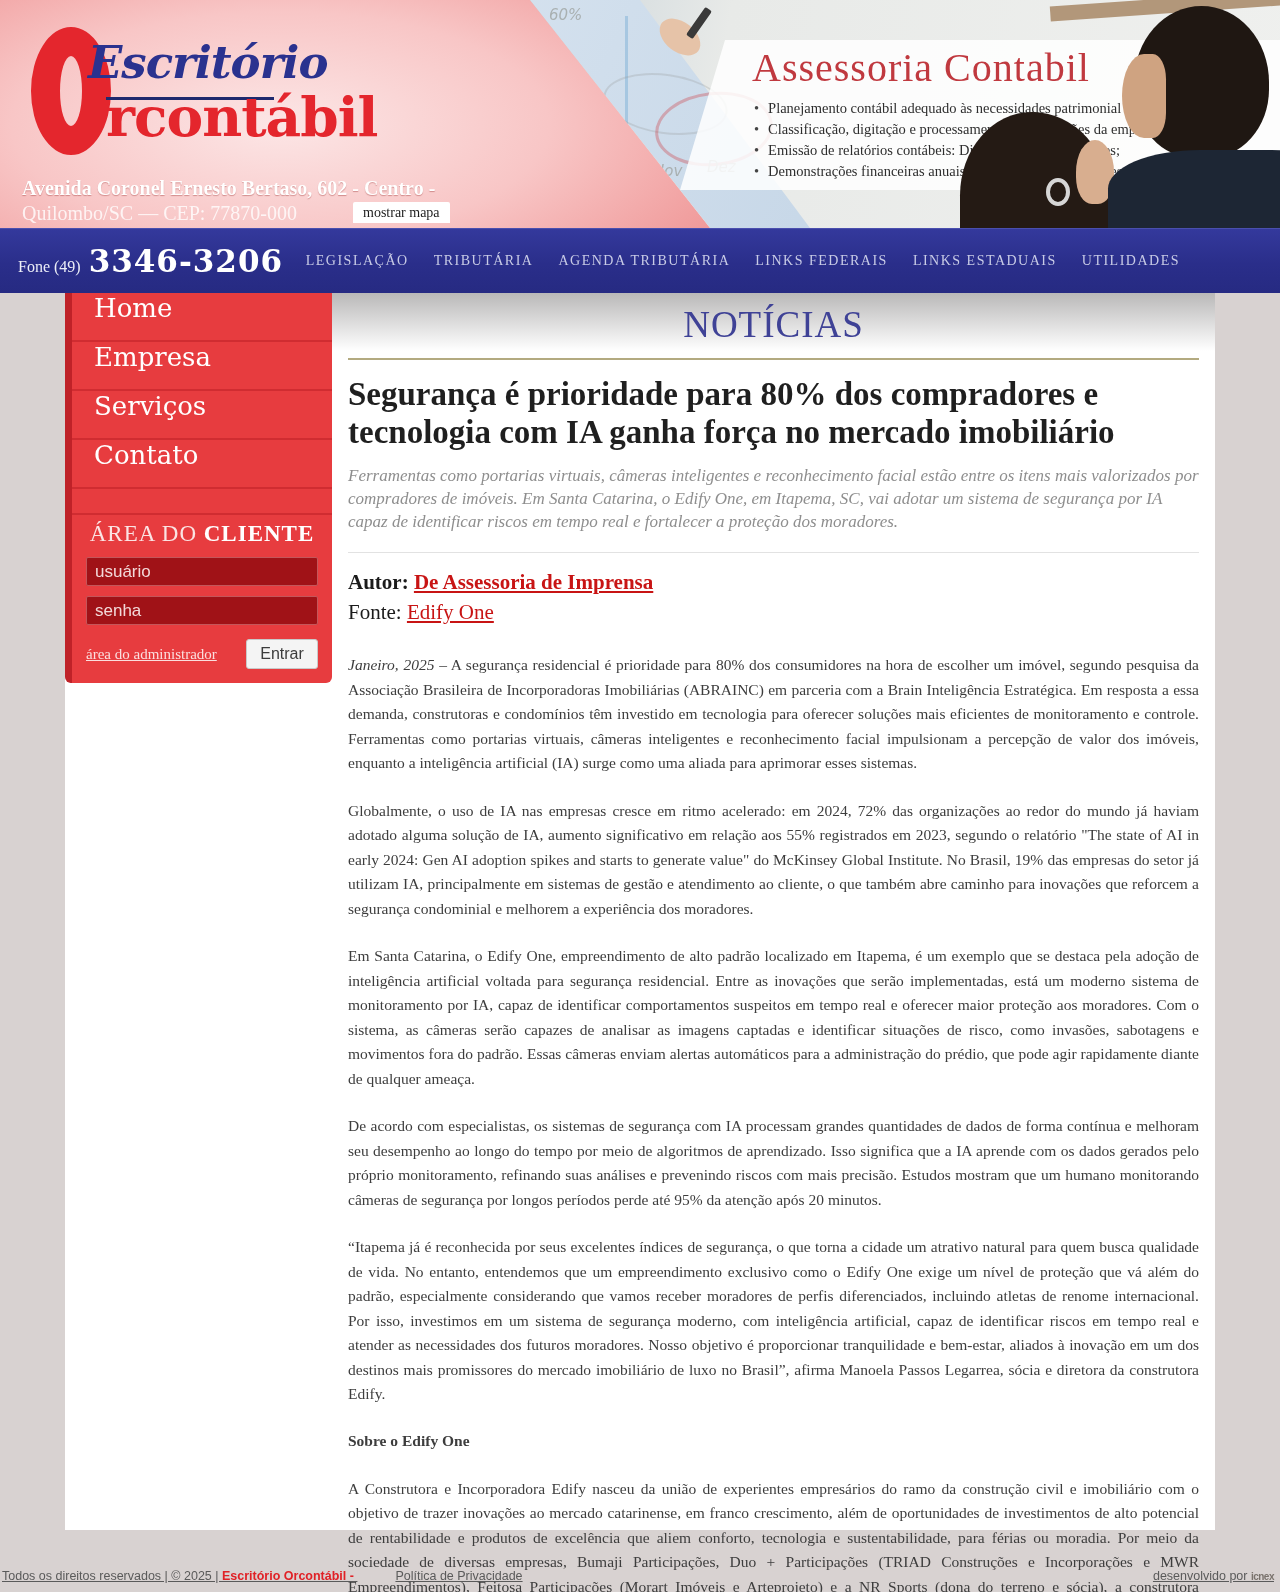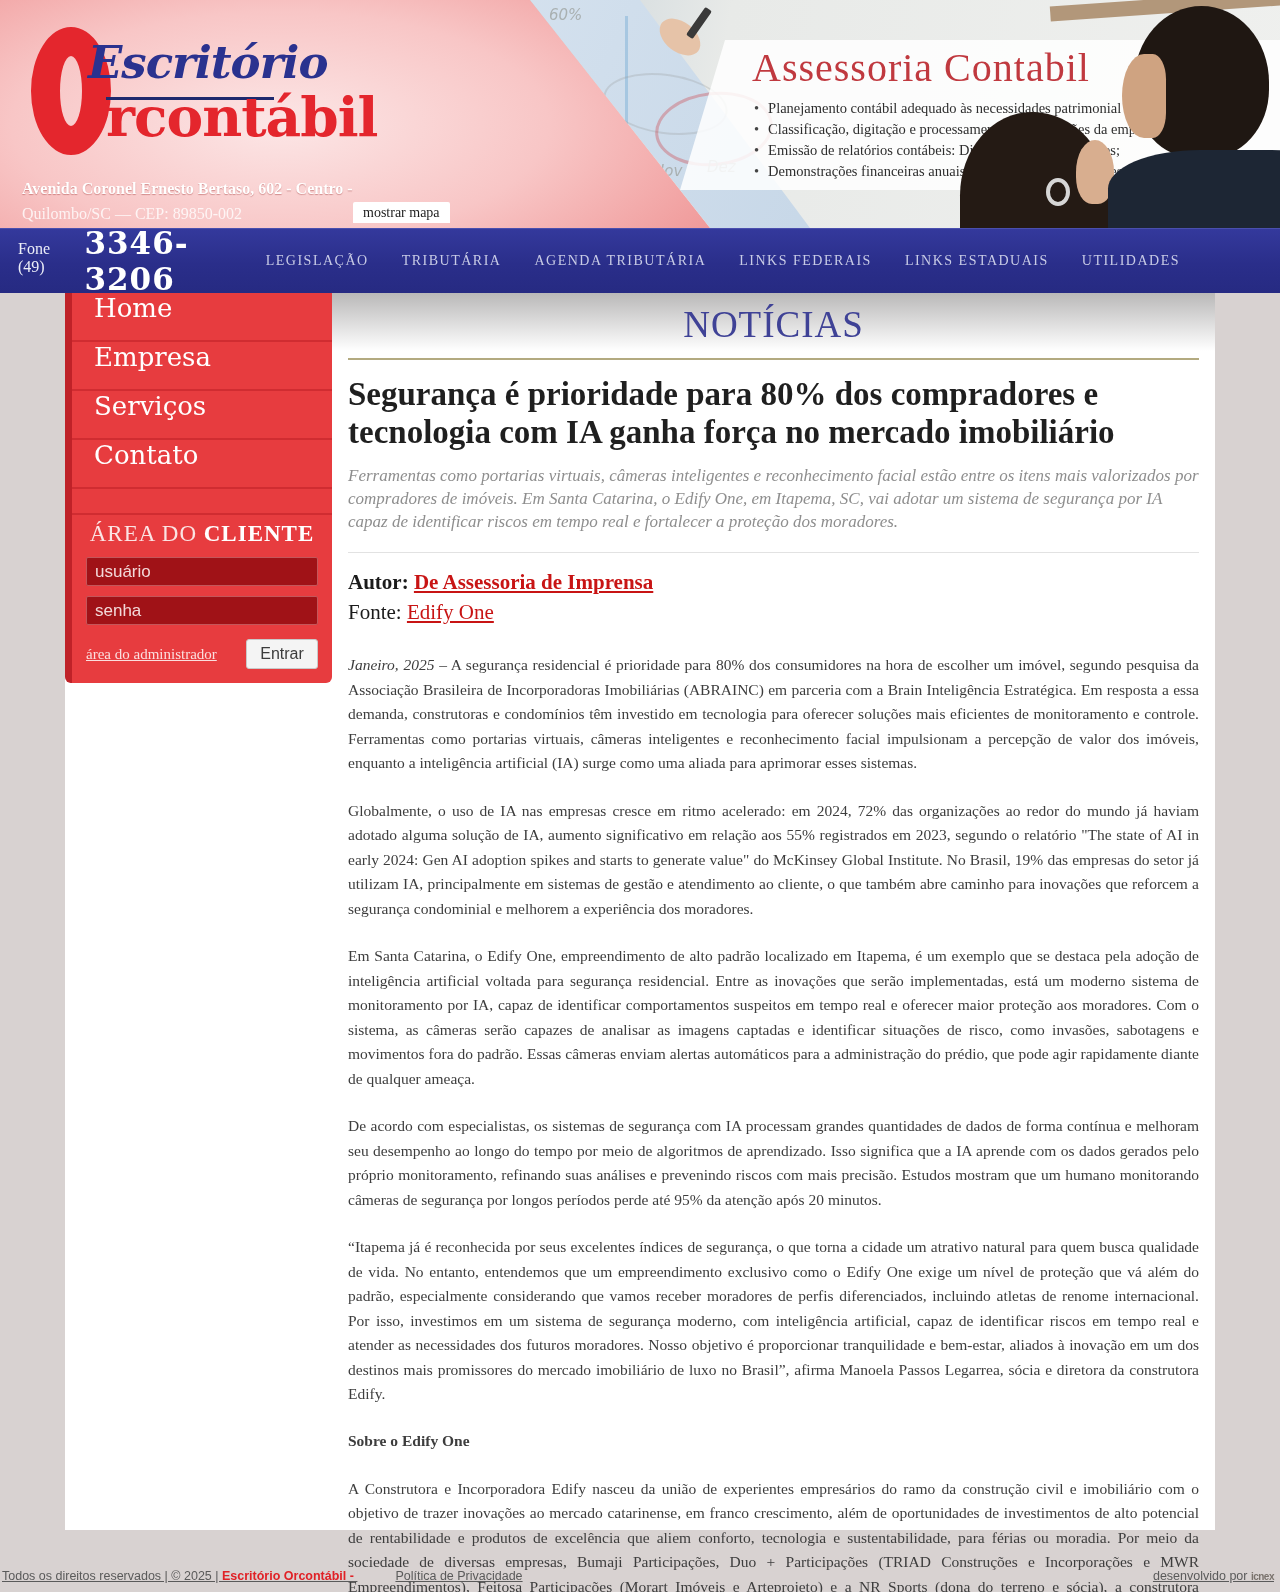--- a/index.html
+++ b/index.html
@@ -23,21 +23,21 @@
   }
   .logo-line1 {
     position:absolute; left:70px; top:36px;
     font:italic 700 45px "DejaVu Serif", serif; color:#2a328f; letter-spacing:-1px;
   }
   .logo-underline { position:absolute; left:88px; top:97px; width:168px; height:3px; background:#1e2a6e; }
   .logo-line2 {
     position:absolute; left:88px; top:84px;
     font:700 55px "DejaVu Serif", serif; color:#e4262d; letter-spacing:-1px;
   }
-  .address { position:absolute; left:22px; top:176px; line-height:25px; font-size:16px; }
+  .address { position:absolute; left:22px; top:176px; line-height:25px; font-size:20px; }
   .address-l1 { color:#fff; font-weight:700; text-shadow:0 1px 1px rgba(150,40,40,.4); }
   .address-l2 { color:rgba(255,255,255,.8); }
   .show-map {
     position:absolute; left:353px; top:202px; height:21px; padding:1px 10px;
     background:#fff; border:0; font:14px "Liberation Serif", serif; color:#1c1c1c;
     border-radius:2px 2px 0 0; cursor:pointer;
   }
 
   
   .photo {
@@ -85,21 +85,21 @@
   
   .navbar {
     position:absolute; left:0; top:228px; width:1280px; height:65px;
     background:linear-gradient(#34399c 0%, #2a2e8a 55%, #262a82 100%);
     border-top:1px solid #4a4fae;
     display:flex; align-items:center; padding-left:18px;
   }
   .phone { display:flex; align-items:baseline; color:#fff; }
   .phone-prefix { font:16px "Liberation Serif", serif; margin-right:8px; color:#eceef8; }
   .phone-number { font:700 31px "DejaVu Serif", serif; letter-spacing:1px; }
-  .nav-menu { margin-left:auto; display:flex; gap:33px; padding-right:100px; }
+  .nav-menu { margin-left:auto; display:flex; gap:25px; padding-right:100px; }
   .nav-item {
     font:14px "Liberation Serif", serif; letter-spacing:1.5px; color:#c8cbe6;
     text-decoration:none; cursor:pointer; white-space:nowrap;
   }
 
   
   .card {
     position:absolute; left:65px; top:293px; width:1150px; height:1237px;
     background:linear-gradient(180deg,#b9b8b8 0,#ffffff 58px);
   }
@@ -167,21 +167,21 @@
 
 <div class="header">
   <div class="logo">
     <div class="logo-o"></div>
     <div class="logo-line1">Escritório</div>
     <div class="logo-underline"></div>
     <div class="logo-line2">rcontábil</div>
   </div>
   <div class="address">
     <div class="address-l1">Avenida Coronel Ernesto Bertaso, 602 - Centro -</div>
-    <div class="address-l2">Quilombo/SC — CEP: 89850-002</div>
+    <div class="address-l2">Quilombo/SC — CEP: 77870-000</div>
   </div>
   <button class="show-map">mostrar mapa</button>
 
   <div class="photo">
     <div class="sleeve"></div>
     <div class="hand"></div>
     <div class="marker-pen"></div>
     <span class="wb-text wb-pct1">60%</span>
     <span class="wb-text wb-pct2">50%</span>
     <div class="wb-vline"></div>

